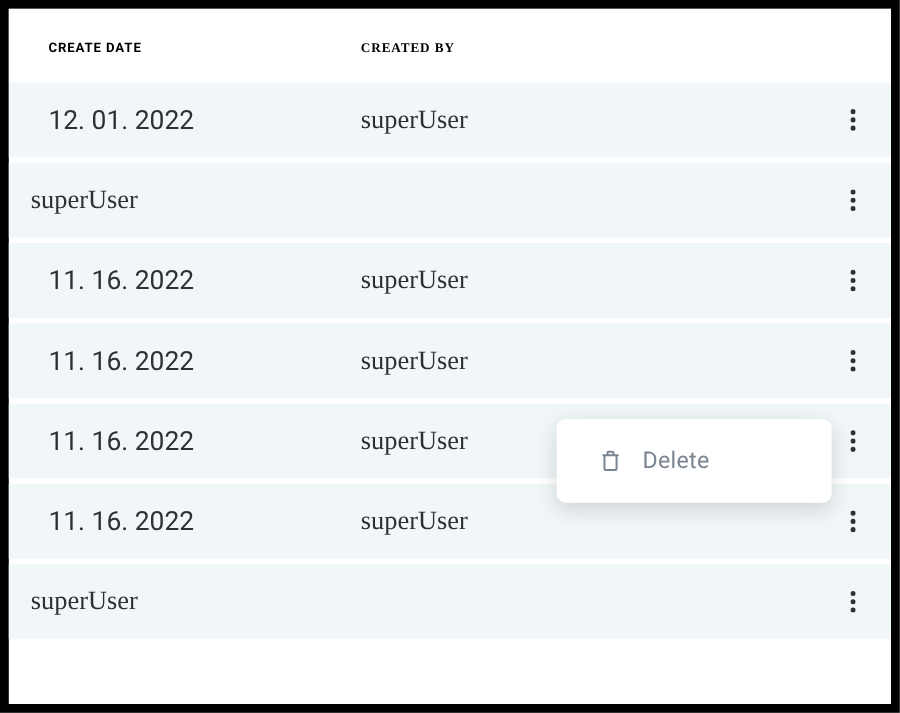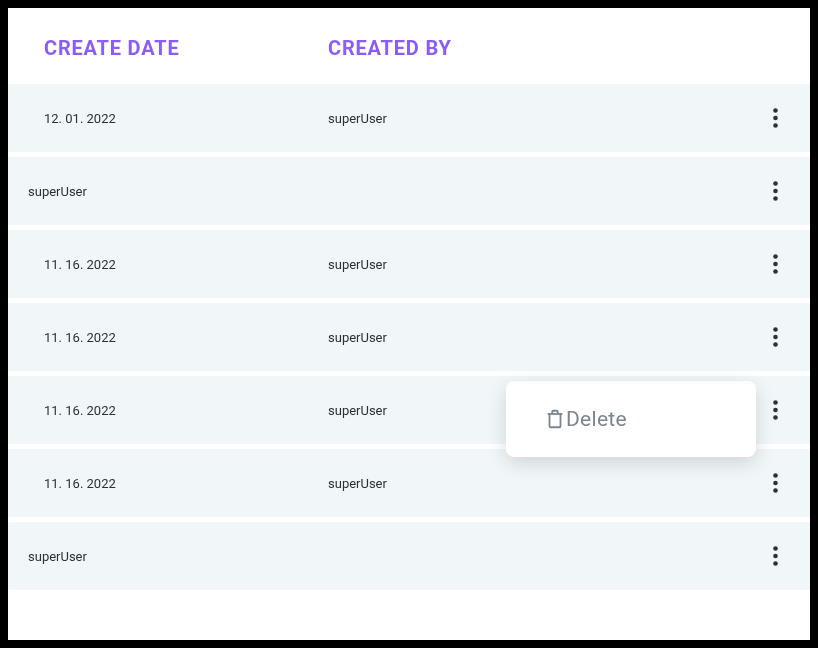--- a/index.html
+++ b/index.html
@@ -23,49 +23,50 @@
     }
     .table {
       width: 100%;
     }
     .header-row {
       display: flex;
       padding: 28px 0 24px 0;
       background: #fff;
     }
     .header-cell {
-      font-size: 20px;
+      font-size: 12px;
       font-weight: 700;
       letter-spacing: 0.8px;
-      color: #8b5cf6;
+      color: #000000;
     }
     .col-date {
       padding-left: 36px;
       width: 300px;
       flex-shrink: 0;
     }
     .col-created-by {
       flex: 1;
       padding-left: 20px;
+      font-family: Liberation Serif, serif;
     }
     .col-actions {
       width: 70px;
       display: flex;
       align-items: center;
       justify-content: center;
     }
     .data-row {
       display: flex;
       align-items: center;
       height: 68px;
       background: #f1f6f8;
       margin-bottom: 5px;
     }
     .data-cell {
-      font-size: 13px;
+      font-size: 24px;
       color: #2b3137;
     }
     .dots-button {
       width: 36px;
       height: 36px;
       border: none;
       background: transparent;
       cursor: pointer;
       display: flex;
       align-items: center;
@@ -85,20 +86,21 @@
       border-radius: 8px;
       box-shadow: 0 6px 20px rgba(0,0,0,0.14);
       padding: 18px 0;
       width: 250px;
       left: 498px;
       top: 373px;
     }
     .popover-item {
       display: flex;
       align-items: center;
+      gap: 18px;
       padding: 8px 38px;
       cursor: pointer;
     }
     .popover-item-label {
       font-size: 21px;
       color: #7a8591;
       letter-spacing: 0.3px;
     }
     .trash-icon {
       width: 22px;

